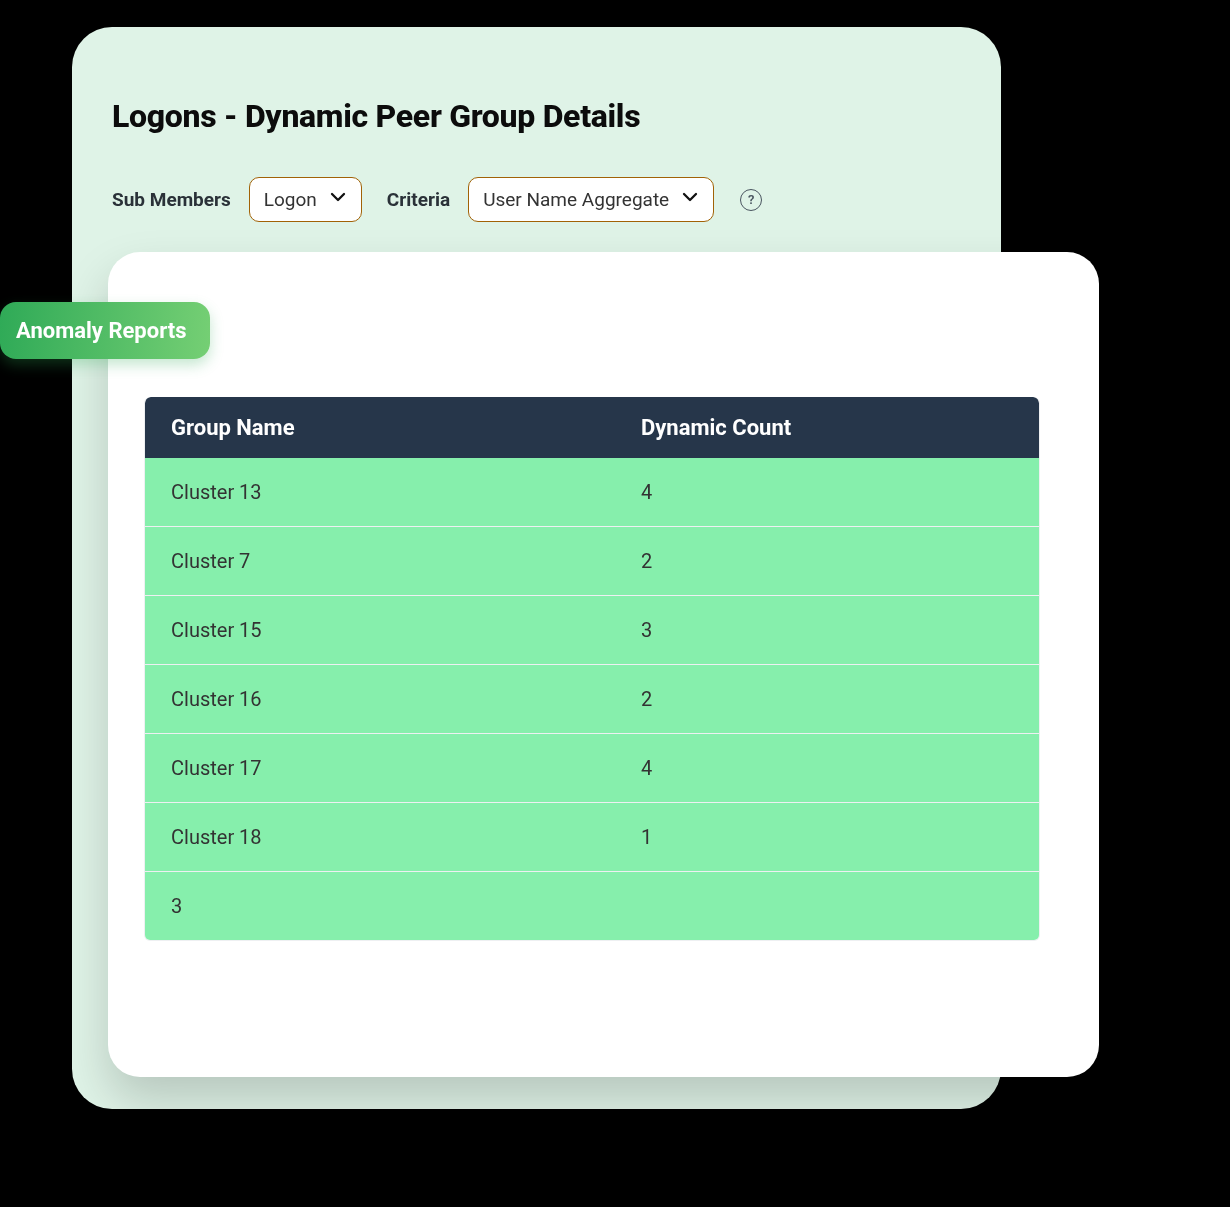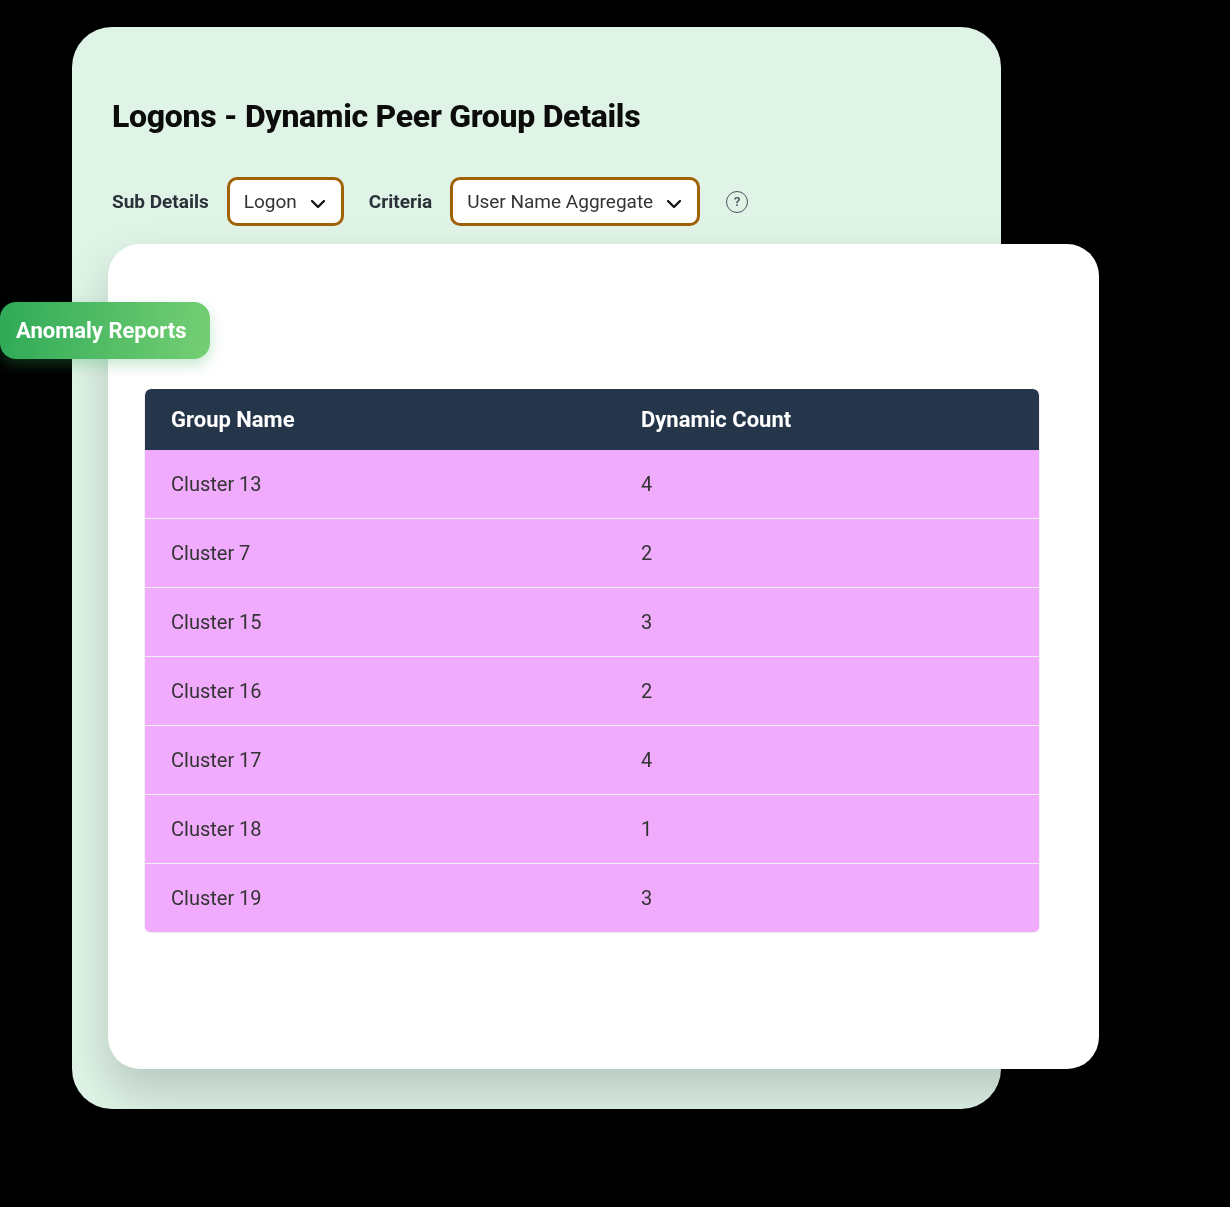--- a/index.html
+++ b/index.html
@@ -37,25 +37,25 @@
       align-items: center;
       gap: 18px;
     }
     .filter-label {
       font-size: 19px;
       font-weight: 700;
       color: #2a3138;
     }
     .dropdown {
       background: #ffffff;
-      border: 3px solid #a16207;
+      border: 1px solid #a16207;
       border-radius: 10px;
       padding: 10px 14px;
       display: flex;
-      align-items: flex-end;
+      align-items: flex-start;
       gap: 12px;
       cursor: pointer;
     }
     .dropdown-value {
       font-size: 19px;
       color: #333;
     }
     .chevron {
       width: 18px;
       height: 18px;
@@ -72,21 +72,21 @@
       align-items: center;
       justify-content: center;
       color: #4a5560;
       font-size: 13px;
       font-weight: 600;
       cursor: pointer;
       margin-left: 8px;
     }
     .inner-card {
       position: absolute;
-      top: 244px;
+      top: 252px;
       left: 108px;
       width: 991px;
       height: 825px;
       background: #ffffff;
       border-radius: 32px;
       box-shadow: 0 24px 48px rgba(0,0,0,0.18);
     }
     .anomaly-badge {
       position: absolute;
       top: 302px;
@@ -118,39 +118,39 @@
     }
     .th {
       font-size: 22px;
       font-weight: 700;
       padding: 18px 26px;
     }
     .table-row {
       display: grid;
       grid-template-columns: 470px 1fr;
       border-top: 1px solid #eef0f2;
-      background: #f0abfc;
+      background: #86efac;
     }
     .table-row:first-child { border-top: none; }
     .td {
       font-size: 20px;
       color: #333;
       padding: 22px 26px;
     }
   </style>
 </head>
 <body>
 
 <div class="outer-card">
 
   <h1 class="page-title">Logons - Dynamic Peer Group Details</h1>
 
   <div class="filter-row">
 
-    <span class="filter-label">Sub Details</span>
+    <span class="filter-label">Sub Members</span>
 
     <div class="dropdown">
       <span class="dropdown-value">Logon</span>
       <span class="chevron">
         <svg width="16" height="16" viewBox="0 0 16 16">
             <path d="M2 5 L8 11 L14 5" stroke="#111" stroke-width="2.3" fill="none" stroke-linecap="round" stroke-linejoin="round"></path>
           </svg>
       </span>
     </div>
 
@@ -198,21 +198,20 @@
         </div>
         <div class="table-row">
           <div class="td">Cluster 17</div>
           <div class="td">4</div>
         </div>
         <div class="table-row">
           <div class="td">Cluster 18</div>
           <div class="td">1</div>
         </div>
         <div class="table-row">
-          <div class="td">Cluster 19</div>
           <div class="td">3</div>
         </div>
       </div>
   </div>
 
 </div>
 
 <div class="anomaly-badge">Anomaly Reports</div>
 
 </body></html>

